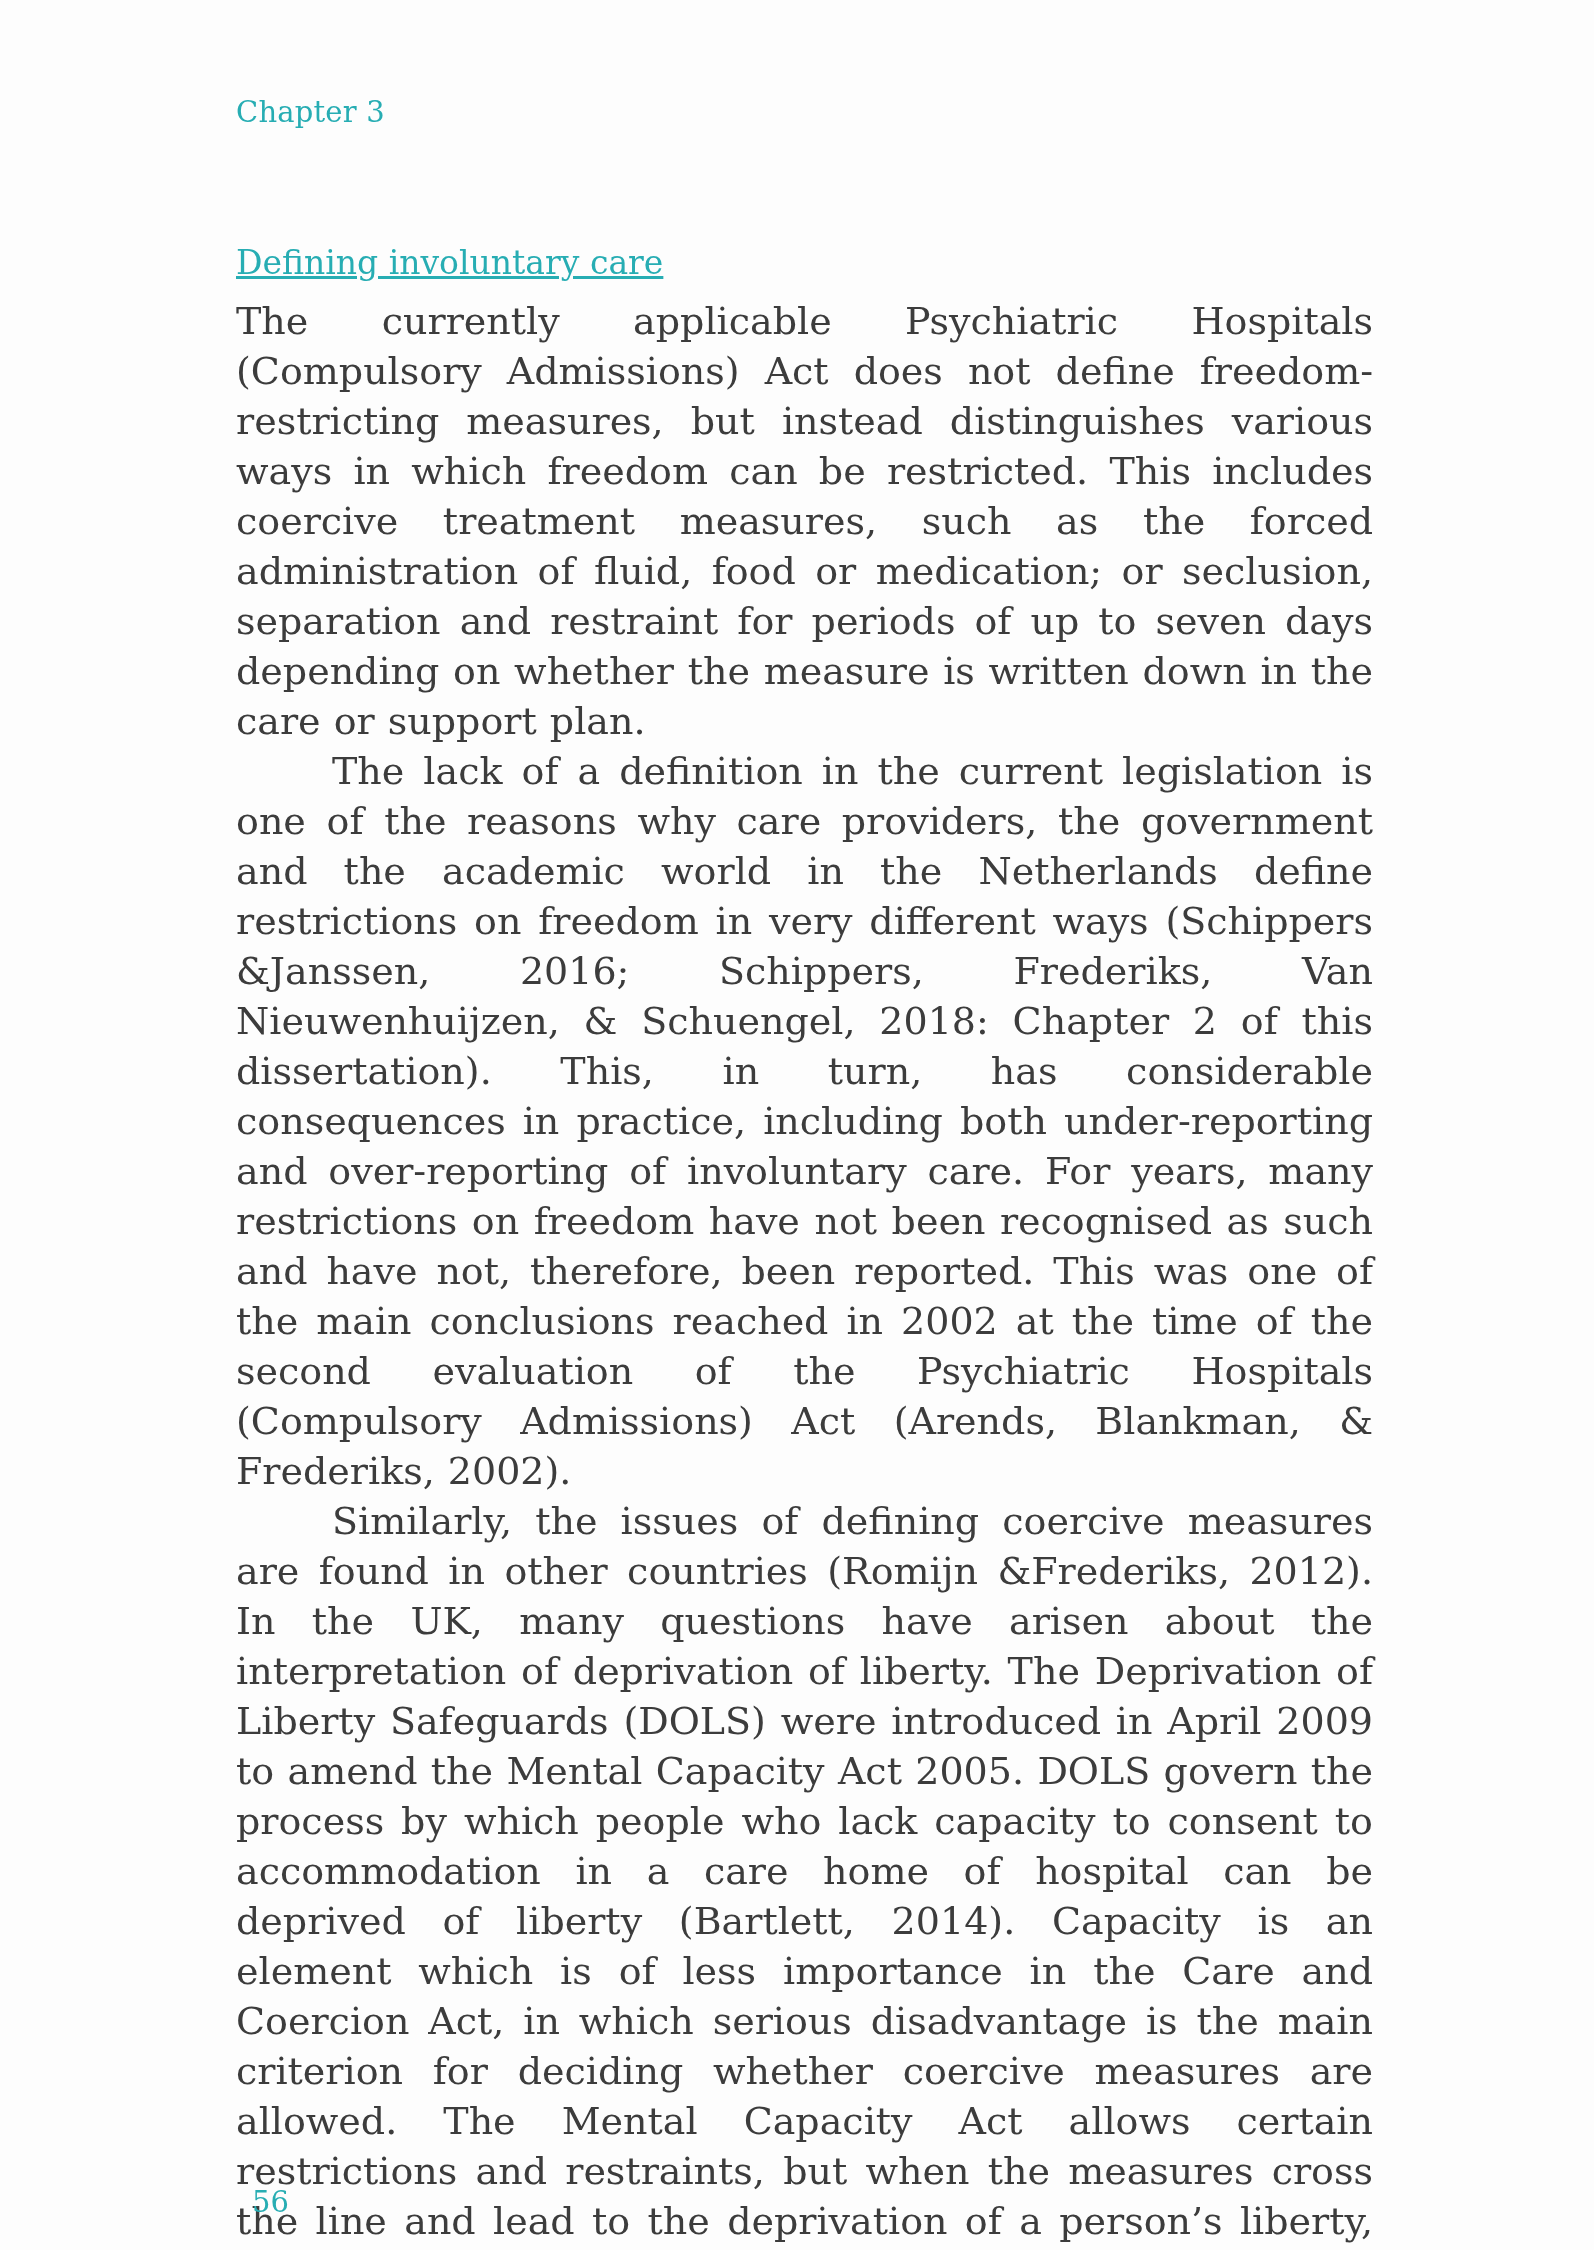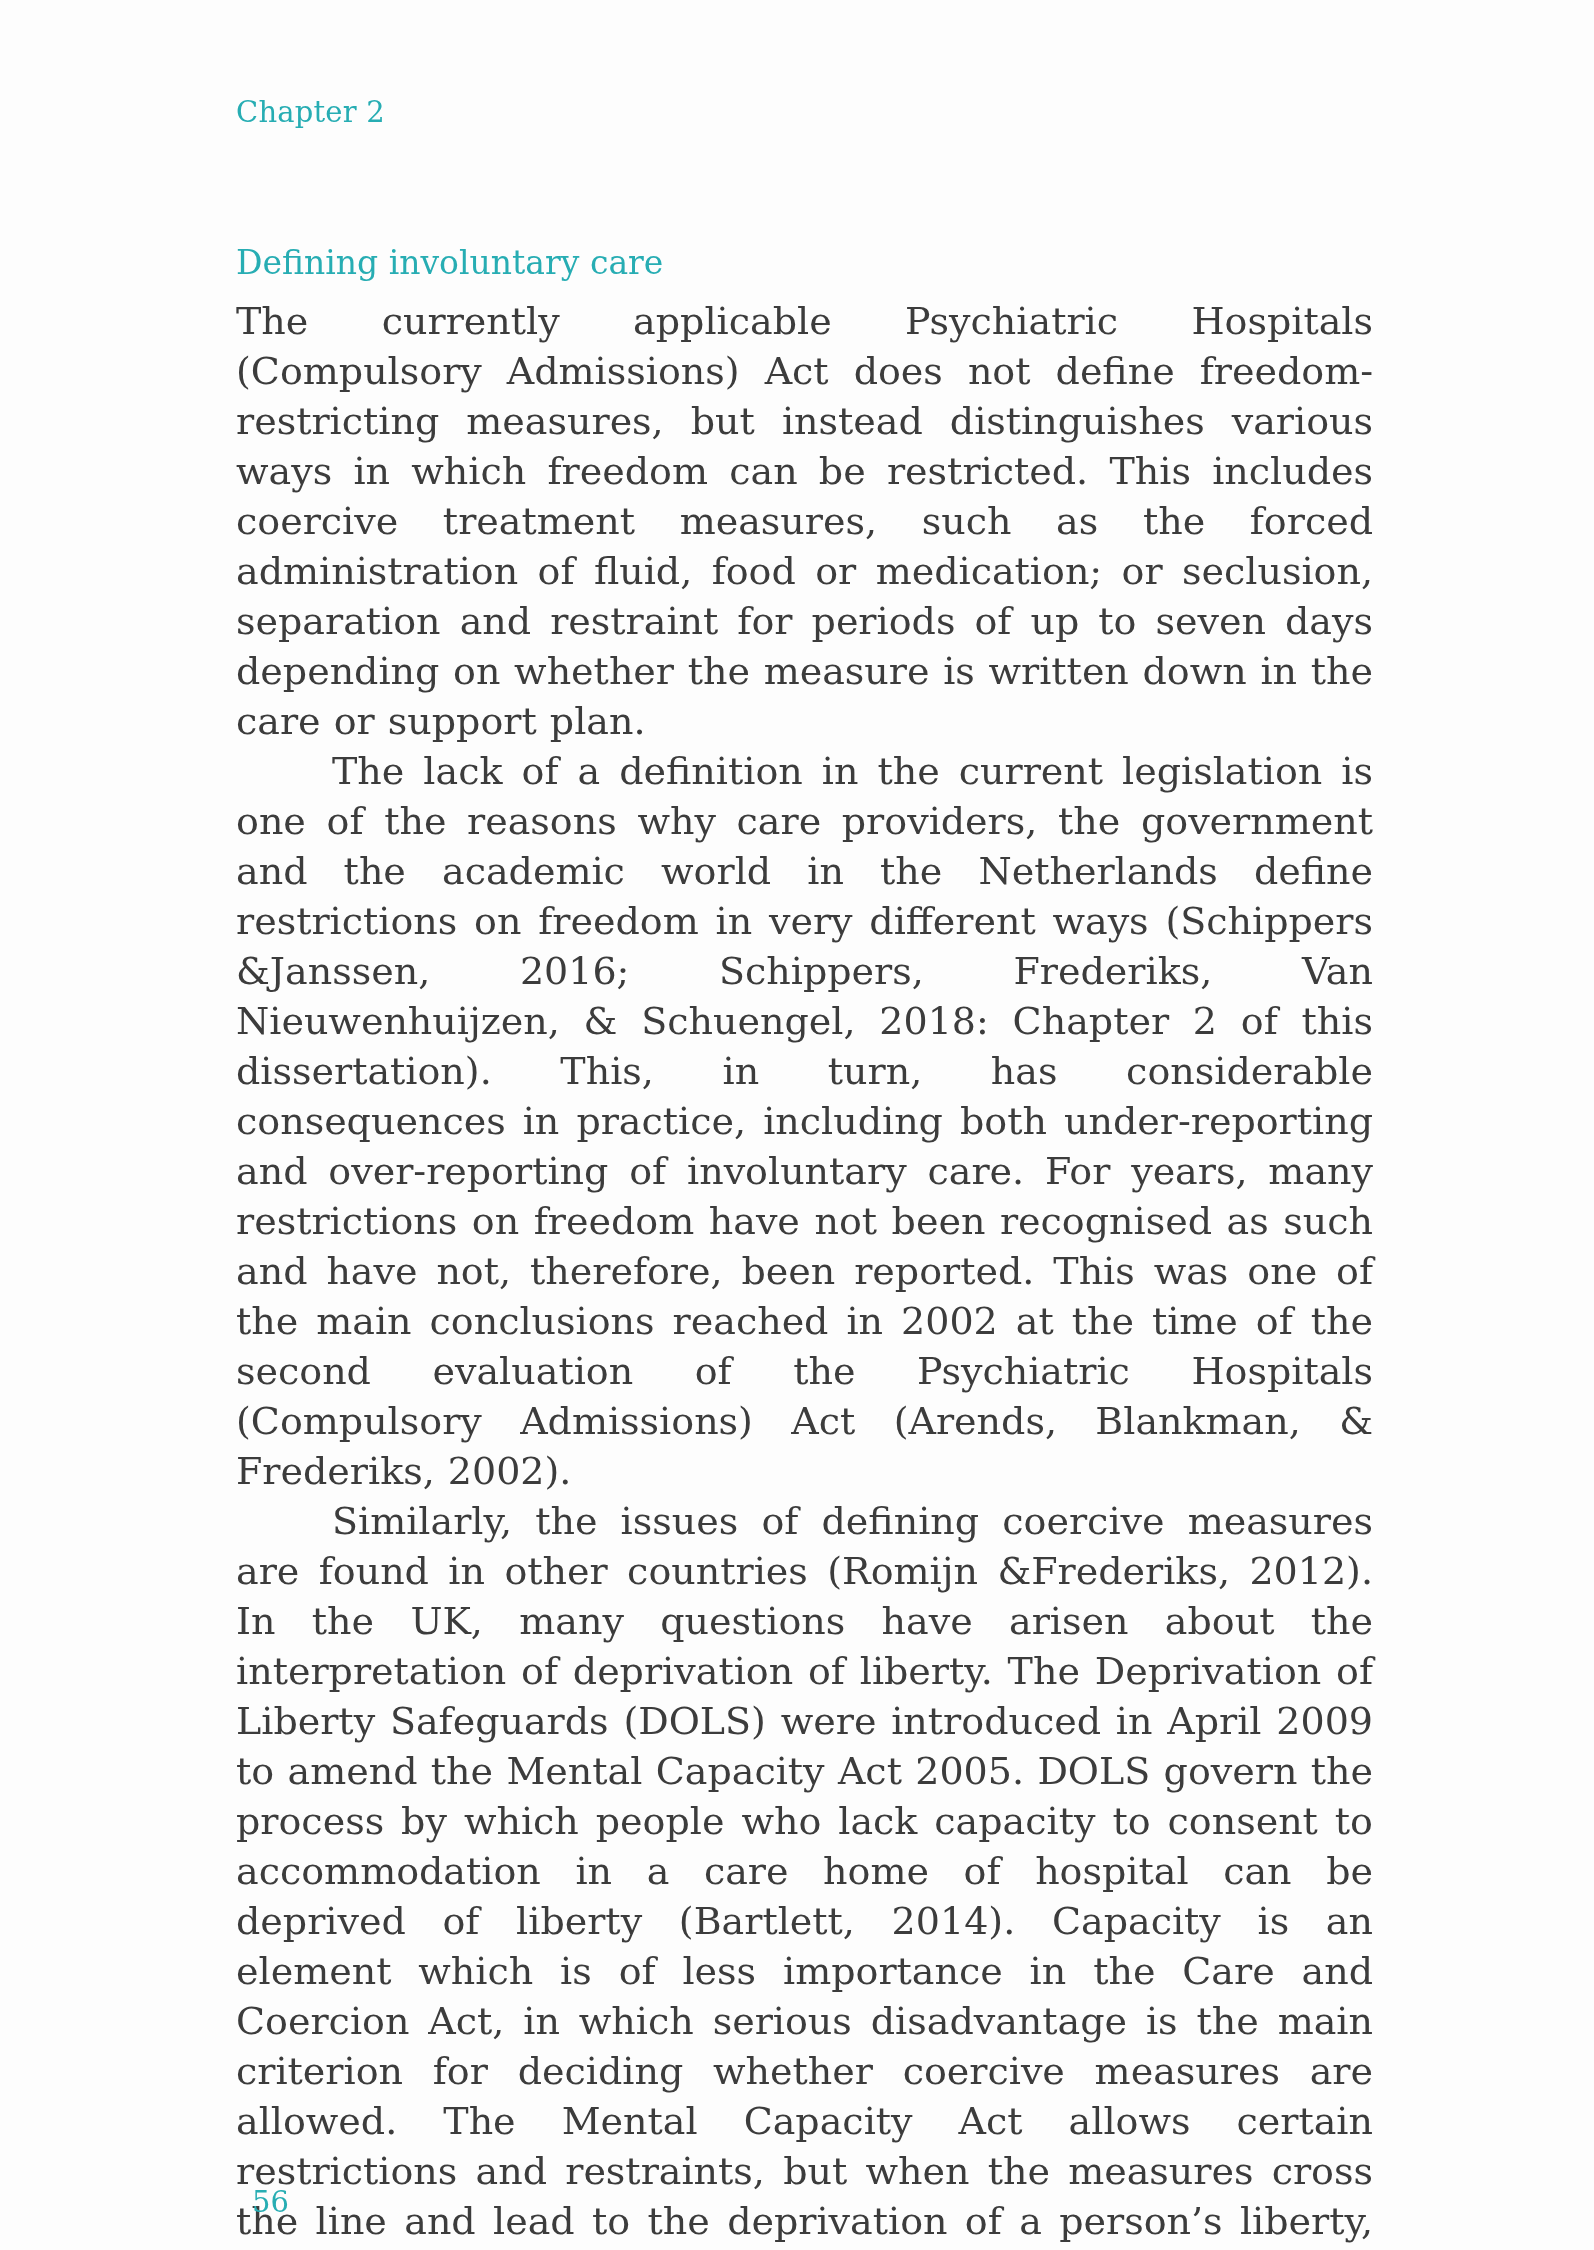--- a/index.html
+++ b/index.html
@@ -35,20 +35,21 @@
     top: 238px;
     width: 1137px;
     color: #3c3c3c;
   }
   .section-heading {
     margin: 0 0 8px 0;
     font-size: 33px;
     line-height: 50px;
     font-weight: 500;
     color: #27adb3;
+    text-decoration: underline;
   }
   .body-paragraph {
     margin: 0;
     font-size: 38px;
     line-height: 50px;
     text-align: justify;
     text-justify: inter-word;
     hyphens: none;
     word-spacing: 1px;
   }
@@ -62,21 +63,21 @@
     font-size: 29px;
     line-height: 36px;
     color: #27adb3;
   }
 </style>
 </head>
 <body>
 
 <div class="page">
 
-  <div class="chapter-label">Chapter 2</div>
+  <div class="chapter-label">Chapter 3</div>
 
   <main class="content">
     <h2 class="section-heading">Defining involuntary care</h2>
 
     <p class="body-paragraph">The currently applicable Psychiatric Hospitals (Compulsory Admissions) Act does not define freedom-restricting measures, but instead distinguishes various ways in which freedom can be restricted. This includes coercive treatment measures, such as the forced administration of fluid, food or medication; or seclusion, separation and restraint for periods of up to seven days depending on whether the measure is written down in the care or support plan.</p>
 
     <p class="body-paragraph indented">The lack of a definition in the current legislation is one of the reasons why care providers, the government and the academic world in the Netherlands define restrictions on freedom in very different ways (Schippers &amp;Janssen, 2016; Schippers, Frederiks, Van Nieuwenhuijzen, &amp; Schuengel, 2018: Chapter 2 of this dissertation). This, in turn, has considerable consequences in practice, including both under-reporting and over-reporting of involuntary care. For years, many restrictions on freedom have not been recognised as such and have not, therefore, been reported. This was one of the main conclusions reached in 2002 at the time of the second evaluation of the Psychiatric Hospitals (Compulsory Admissions) Act (Arends, Blankman, &amp; Frederiks, 2002).</p>
 
     <p class="body-paragraph indented">Similarly, the issues of defining coercive measures are found in other countries (Romijn &amp;Frederiks, 2012). In the UK, many questions have arisen about the interpretation of deprivation of liberty. The Deprivation of Liberty Safeguards (DOLS) were introduced in April 2009 to amend the Mental Capacity Act 2005. DOLS govern the process by which people who lack capacity to consent to accommodation in a care home of hospital can be deprived of liberty (Bartlett, 2014). Capacity is an element which is of less importance in the Care and Coercion Act, in which serious disadvantage is the main criterion for deciding whether coercive measures are allowed. The Mental Capacity Act allows certain restrictions and restraints, but when the measures cross the line and lead to the deprivation of a person’s liberty, an “external” authorisation is required (Department of Health, 2008). The DOLS Code of Practice seems to leave a lot of room for interpretation, for example, page 10: “a decision as to whether or not deprivation of liberty arises will depend on all the circumstances of</p>
   </main>

